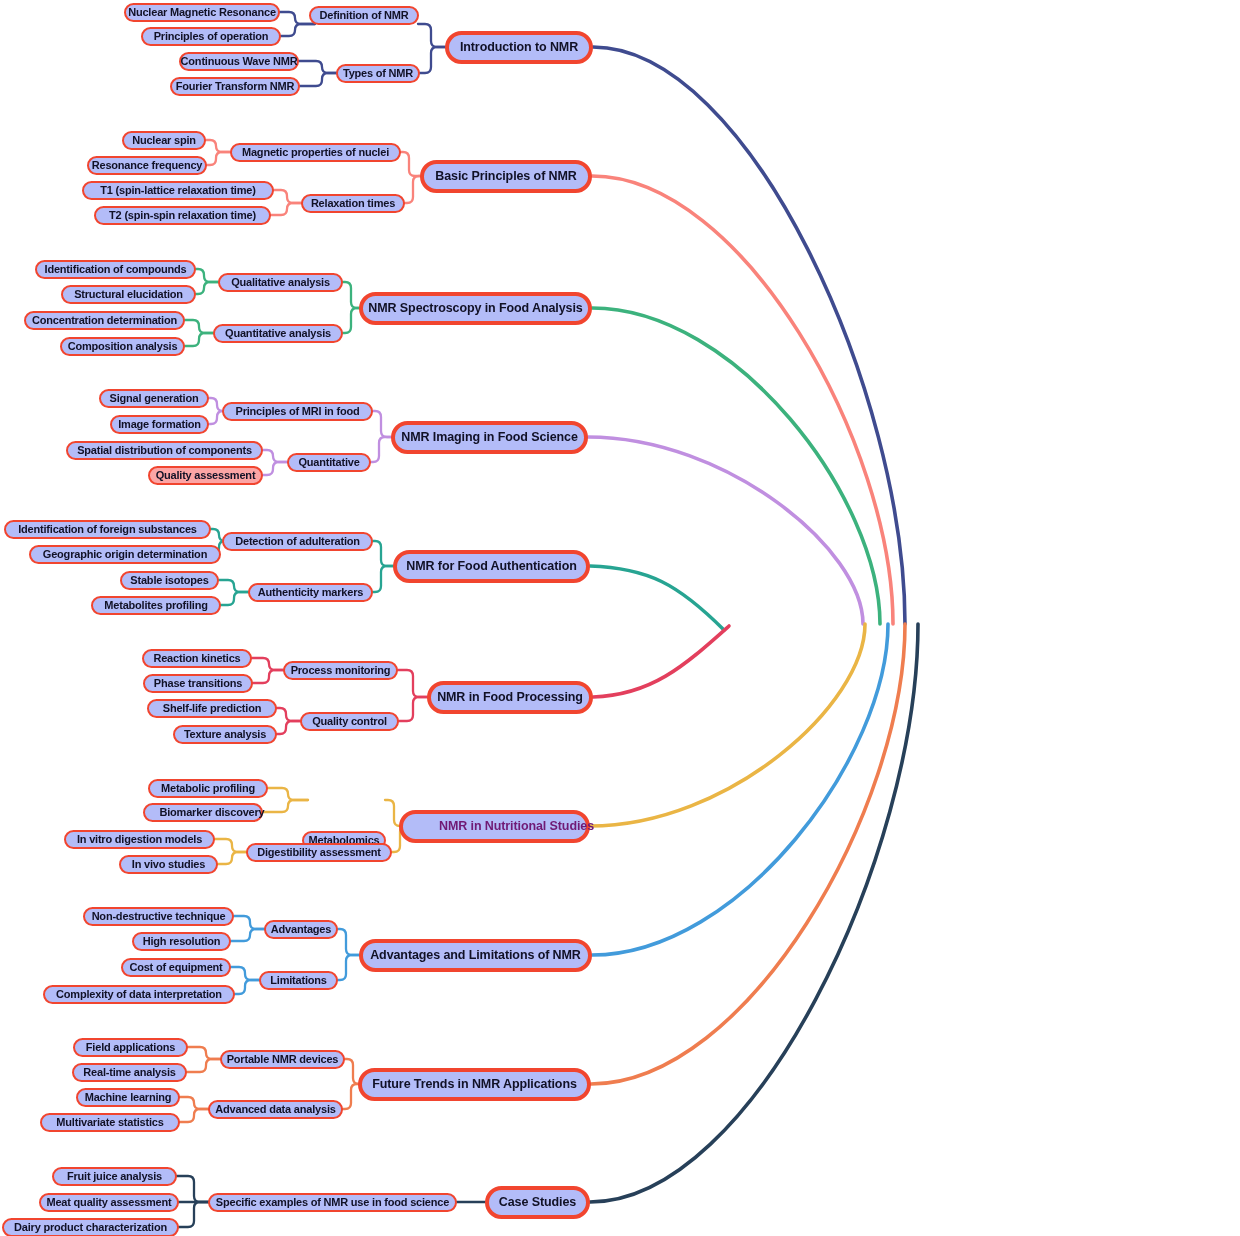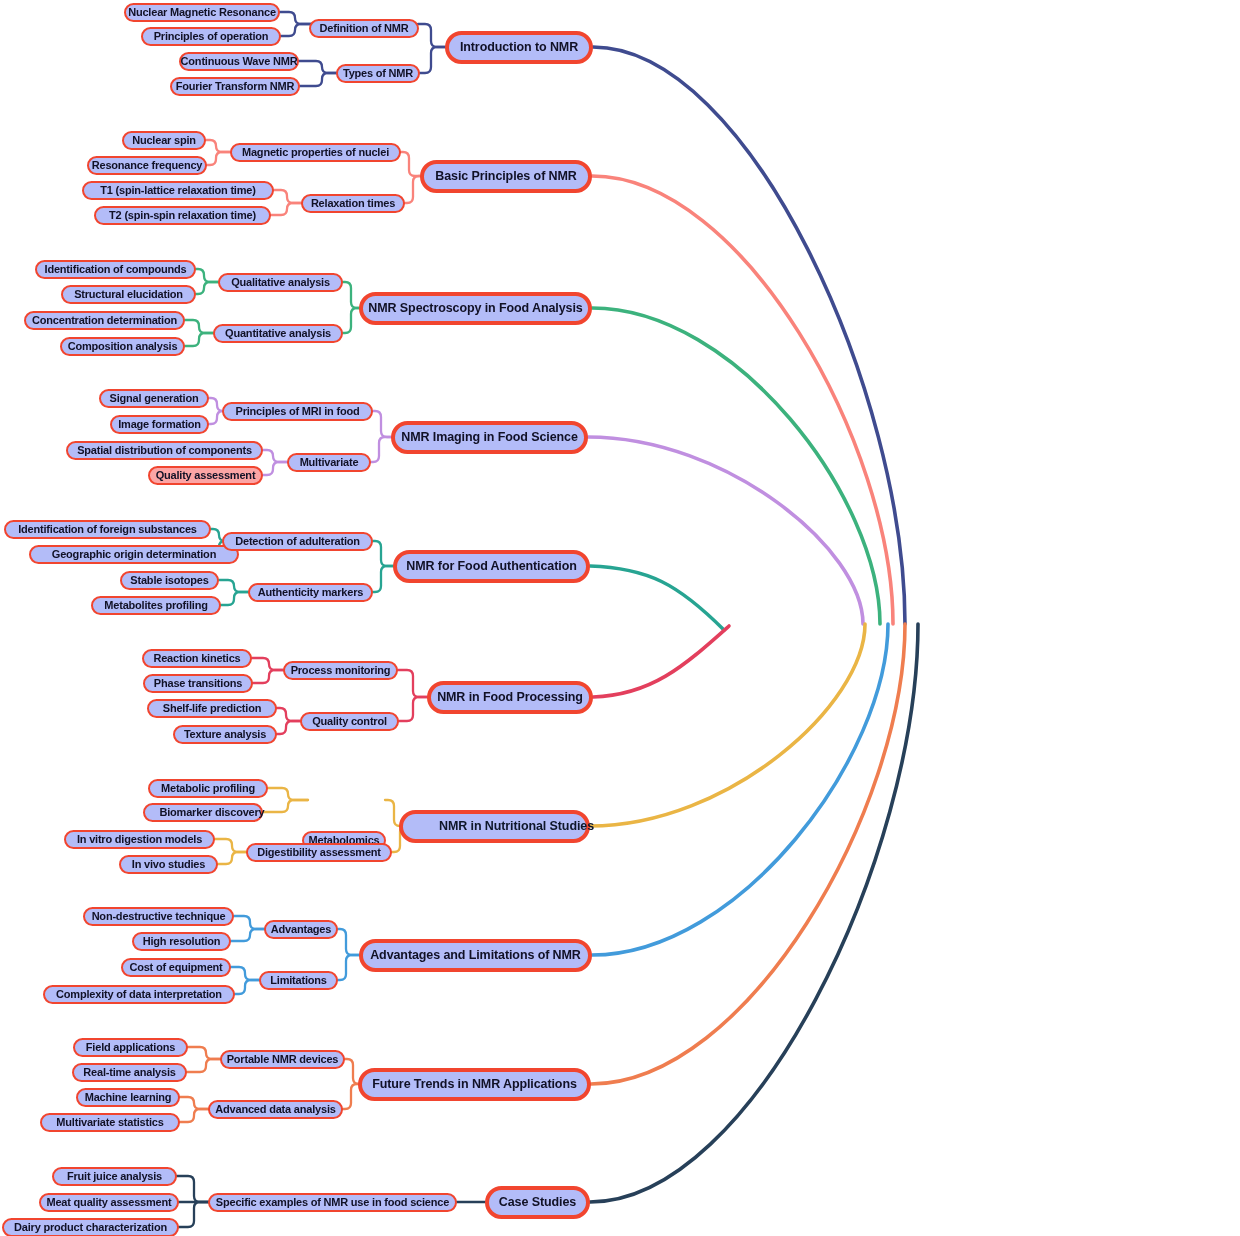--- a/index.html
+++ b/index.html
@@ -90,21 +90,21 @@
       <path d="M 179 1097 H 188 Q 194 1097 194 1103 V 1103 Q 194 1109 200 1109 H 214" fill="none" stroke="#ef7d4f" stroke-width="2.3" stroke-linecap="round"></path>
       <path d="M 179 1122 H 188 Q 194 1122 194 1116 V 1115 Q 194 1109 200 1109 H 214" fill="none" stroke="#ef7d4f" stroke-width="2.3" stroke-linecap="round"></path>
       <path d="M 456 1202 L 491 1202" fill="none" stroke="#274059" stroke-width="2.3" stroke-linecap="round"></path>
       <path d="M 176 1176 H 188 Q 194 1176 194 1182 V 1196 Q 194 1202 200 1202 H 214" fill="none" stroke="#274059" stroke-width="2.3" stroke-linecap="round"></path>
       <path d="M 178 1202 L 214 1202" fill="none" stroke="#274059" stroke-width="2.3" stroke-linecap="round"></path>
       <path d="M 178 1227 H 188 Q 194 1227 194 1221 V 1208 Q 194 1202 200 1202 H 214" fill="none" stroke="#274059" stroke-width="2.3" stroke-linecap="round"></path>
     </svg>
   <div id="nodes">
       <div class="snode" style="left: 124px; top: 2.5px; width: 156px; background: rgb(179, 188, 248); border: 2.5px solid rgb(241, 69, 47); color: rgb(17, 17, 38);">Nuclear Magnetic Resonance</div>
       <div class="snode" style="left: 141px; top: 26.5px; width: 140px; background: rgb(179, 188, 248); border: 2.5px solid rgb(241, 69, 47); color: rgb(17, 17, 38);">Principles of operation</div>
-      <div class="snode" style="left: 309px; top: 19px; width: 110px; background: rgb(179, 188, 248); border: 2.5px solid rgb(241, 69, 47); color: rgb(17, 17, 38);">Definition of NMR</div>
+      <div class="snode" style="left: 309px; top: 6px; width: 110px; background: rgb(179, 188, 248); border: 2.5px solid rgb(241, 69, 47); color: rgb(17, 17, 38);">Definition of NMR</div>
       <div class="snode" style="left: 179px; top: 51.5px; width: 120px; background: rgb(179, 188, 248); border: 2.5px solid rgb(241, 69, 47); color: rgb(17, 17, 38);">Continuous Wave NMR</div>
       <div class="snode" style="left: 170px; top: 76.5px; width: 130px; background: rgb(179, 188, 248); border: 2.5px solid rgb(241, 69, 47); color: rgb(17, 17, 38);">Fourier Transform NMR</div>
       <div class="snode" style="left: 336px; top: 63.5px; width: 84px; background: rgb(179, 188, 248); border: 2.5px solid rgb(241, 69, 47); color: rgb(17, 17, 38);">Types of NMR</div>
       <div class="mnode" style="left: 445px; top: 30.5px; width: 148px; background: rgb(179, 188, 248); border: 4px solid rgb(241, 69, 47); color: rgb(17, 17, 38);">Introduction to NMR</div>
       <div class="snode" style="left: 122px; top: 130.5px; width: 84px; background: rgb(179, 188, 248); border: 2.5px solid rgb(241, 69, 47); color: rgb(17, 17, 38);">Nuclear spin</div>
       <div class="snode" style="left: 87px; top: 155.5px; width: 120px; background: rgb(179, 188, 248); border: 2.5px solid rgb(241, 69, 47); color: rgb(17, 17, 38);">Resonance frequency</div>
       <div class="snode" style="left: 230px; top: 142.5px; width: 171px; background: rgb(179, 188, 248); border: 2.5px solid rgb(241, 69, 47); color: rgb(17, 17, 38);">Magnetic properties of nuclei</div>
       <div class="snode" style="left: 82px; top: 180.5px; width: 192px; background: rgb(179, 188, 248); border: 2.5px solid rgb(241, 69, 47); color: rgb(17, 17, 38);">T1 (spin-lattice relaxation time)</div>
       <div class="snode" style="left: 94px; top: 205.5px; width: 177px; background: rgb(179, 188, 248); border: 2.5px solid rgb(241, 69, 47); color: rgb(17, 17, 38);">T2 (spin-spin relaxation time)</div>
       <div class="snode" style="left: 301px; top: 193.5px; width: 104px; background: rgb(179, 188, 248); border: 2.5px solid rgb(241, 69, 47); color: rgb(17, 17, 38);">Relaxation times</div>
@@ -114,43 +114,43 @@
       <div class="snode" style="left: 218px; top: 272.5px; width: 125px; background: rgb(179, 188, 248); border: 2.5px solid rgb(241, 69, 47); color: rgb(17, 17, 38);">Qualitative analysis</div>
       <div class="snode" style="left: 24px; top: 310.5px; width: 161px; background: rgb(179, 188, 248); border: 2.5px solid rgb(241, 69, 47); color: rgb(17, 17, 38);">Concentration determination</div>
       <div class="snode" style="left: 60px; top: 336.5px; width: 125px; background: rgb(179, 188, 248); border: 2.5px solid rgb(241, 69, 47); color: rgb(17, 17, 38);">Composition analysis</div>
       <div class="snode" style="left: 213px; top: 323.5px; width: 130px; background: rgb(179, 188, 248); border: 2.5px solid rgb(241, 69, 47); color: rgb(17, 17, 38);">Quantitative analysis</div>
       <div class="mnode" style="left: 359px; top: 291.5px; width: 233px; background: rgb(179, 188, 248); border: 4px solid rgb(241, 69, 47); color: rgb(17, 17, 38);">NMR Spectroscopy in Food Analysis</div>
       <div class="snode" style="left: 99px; top: 388.5px; width: 110px; background: rgb(179, 188, 248); border: 2.5px solid rgb(241, 69, 47); color: rgb(17, 17, 38);">Signal generation</div>
       <div class="snode" style="left: 110px; top: 414.5px; width: 99px; background: rgb(179, 188, 248); border: 2.5px solid rgb(241, 69, 47); color: rgb(17, 17, 38);">Image formation</div>
       <div class="snode" style="left: 222px; top: 401.5px; width: 151px; background: rgb(179, 188, 248); border: 2.5px solid rgb(241, 69, 47); color: rgb(17, 17, 38);">Principles of MRI in food</div>
       <div class="snode" style="left: 66px; top: 440.5px; width: 197px; background: rgb(179, 188, 248); border: 2.5px solid rgb(241, 69, 47); color: rgb(17, 17, 38);">Spatial distribution of components</div>
       <div class="snode" style="left: 148px; top: 465.5px; width: 115px; background: #fca5a5; border: 2.5px solid rgb(241, 69, 47); color: rgb(17, 17, 38);">Quality assessment</div>
-      <div class="snode" style="left: 287px; top: 452.5px; width: 84px; background: rgb(179, 188, 248); border: 2.5px solid rgb(241, 69, 47); color: rgb(17, 17, 38);">Multivariate</div>
+      <div class="snode" style="left: 287px; top: 452.5px; width: 84px; background: rgb(179, 188, 248); border: 2.5px solid rgb(241, 69, 47); color: rgb(17, 17, 38);">Quantitative</div>
       <div class="mnode" style="left: 391px; top: 420.5px; width: 197px; background: rgb(179, 188, 248); border: 4px solid rgb(241, 69, 47); color: rgb(17, 17, 38);">NMR Imaging in Food Science</div>
       <div class="snode" style="left: 4px; top: 519.5px; width: 207px; background: rgb(179, 188, 248); border: 2.5px solid rgb(241, 69, 47); color: rgb(17, 17, 38);">Identification of foreign substances</div>
-      <div class="snode" style="left: 29px; top: 544.5px; width: 210px; background: rgb(179, 188, 248); border: 2.5px solid rgb(241, 69, 47); color: rgb(17, 17, 38);">Geographic origin determination</div>
+      <div class="snode" style="left: 29px; top: 544.5px; width: 192px; background: rgb(179, 188, 248); border: 2.5px solid rgb(241, 69, 47); color: rgb(17, 17, 38);">Geographic origin determination</div>
       <div class="snode" style="left: 222px; top: 531.5px; width: 151px; background: rgb(179, 188, 248); border: 2.5px solid rgb(241, 69, 47); color: rgb(17, 17, 38);">Detection of adulteration</div>
       <div class="snode" style="left: 120px; top: 570.5px; width: 99px; background: rgb(179, 188, 248); border: 2.5px solid rgb(241, 69, 47); color: rgb(17, 17, 38);">Stable isotopes</div>
       <div class="snode" style="left: 91px; top: 595.5px; width: 130px; background: rgb(179, 188, 248); border: 2.5px solid rgb(241, 69, 47); color: rgb(17, 17, 38);">Metabolites profiling</div>
       <div class="snode" style="left: 248px; top: 582.5px; width: 125px; background: rgb(179, 188, 248); border: 2.5px solid rgb(241, 69, 47); color: rgb(17, 17, 38);">Authenticity markers</div>
       <div class="mnode" style="left: 393px; top: 549.5px; width: 197px; background: rgb(179, 188, 248); border: 4px solid rgb(241, 69, 47); color: rgb(17, 17, 38);">NMR for Food Authentication</div>
       <div class="snode" style="left: 142px; top: 648.5px; width: 110px; background: rgb(179, 188, 248); border: 2.5px solid rgb(241, 69, 47); color: rgb(17, 17, 38);">Reaction kinetics</div>
       <div class="snode" style="left: 143px; top: 673.5px; width: 110px; background: rgb(179, 188, 248); border: 2.5px solid rgb(241, 69, 47); color: rgb(17, 17, 38);">Phase transitions</div>
       <div class="snode" style="left: 283px; top: 660.5px; width: 115px; background: rgb(179, 188, 248); border: 2.5px solid rgb(241, 69, 47); color: rgb(17, 17, 38);">Process monitoring</div>
       <div class="snode" style="left: 147px; top: 698.5px; width: 130px; background: rgb(179, 188, 248); border: 2.5px solid rgb(241, 69, 47); color: rgb(17, 17, 38);">Shelf-life prediction</div>
       <div class="snode" style="left: 173px; top: 724.5px; width: 104px; background: rgb(179, 188, 248); border: 2.5px solid rgb(241, 69, 47); color: rgb(17, 17, 38);">Texture analysis</div>
       <div class="snode" style="left: 300px; top: 711.5px; width: 99px; background: rgb(179, 188, 248); border: 2.5px solid rgb(241, 69, 47); color: rgb(17, 17, 38);">Quality control</div>
       <div class="mnode" style="left: 427px; top: 680.5px; width: 166px; background: rgb(179, 188, 248); border: 4px solid rgb(241, 69, 47); color: rgb(17, 17, 38);">NMR in Food Processing</div>
       <div class="snode" style="left: 148px; top: 778.5px; width: 120px; background: rgb(179, 188, 248); border: 2.5px solid rgb(241, 69, 47); color: rgb(17, 17, 38);">Metabolic profiling</div>
       <div class="snode" style="left: 143px; top: 802.5px; width: 120px; background: rgb(179, 188, 248); border: 2.5px solid rgb(241, 69, 47); color: rgb(17, 17, 38); padding-left: 18px;">Biomarker discovery</div>
       <div class="snode" style="left: 302px; top: 790.5px; width: 84px; background: rgb(179, 188, 248); border: 2.5px solid rgb(241, 69, 47); color: rgb(17, 17, 38); margin-top: 40px;">Metabolomics</div>
       <div class="snode" style="left: 64px; top: 829.5px; width: 151px; background: rgb(179, 188, 248); border: 2.5px solid rgb(241, 69, 47); color: rgb(17, 17, 38);">In vitro digestion models</div>
       <div class="snode" style="left: 119px; top: 854.5px; width: 99px; background: rgb(179, 188, 248); border: 2.5px solid rgb(241, 69, 47); color: rgb(17, 17, 38);">In vivo studies</div>
       <div class="snode" style="left: 246px; top: 842.5px; width: 146px; background: rgb(179, 188, 248); border: 2.5px solid rgb(241, 69, 47); color: rgb(17, 17, 38);">Digestibility assessment</div>
-      <div class="mnode" style="left: 399px; top: 809.5px; width: 191px; background: rgb(179, 188, 248); border: 4px solid rgb(241, 69, 47); color: #0f172a; padding-left: 44px;">NMR in Nutritional Studies</div>
+      <div class="mnode" style="left: 399px; top: 809.5px; width: 191px; background: rgb(179, 188, 248); border: 4px solid rgb(241, 69, 47); color: #701a75; padding-left: 44px;">NMR in Nutritional Studies</div>
       <div class="snode" style="left: 83px; top: 906.5px; width: 151px; background: rgb(179, 188, 248); border: 2.5px solid rgb(241, 69, 47); color: rgb(17, 17, 38);">Non-destructive technique</div>
       <div class="snode" style="left: 132px; top: 931.5px; width: 99px; background: rgb(179, 188, 248); border: 2.5px solid rgb(241, 69, 47); color: rgb(17, 17, 38);">High resolution</div>
       <div class="snode" style="left: 264px; top: 919.5px; width: 74px; background: rgb(179, 188, 248); border: 2.5px solid rgb(241, 69, 47); color: rgb(17, 17, 38);">Advantages</div>
       <div class="snode" style="left: 121px; top: 957.5px; width: 110px; background: rgb(179, 188, 248); border: 2.5px solid rgb(241, 69, 47); color: rgb(17, 17, 38);">Cost of equipment</div>
       <div class="snode" style="left: 43px; top: 984.5px; width: 192px; background: rgb(179, 188, 248); border: 2.5px solid rgb(241, 69, 47); color: rgb(17, 17, 38);">Complexity of data interpretation</div>
       <div class="snode" style="left: 259px; top: 970.5px; width: 79px; background: rgb(179, 188, 248); border: 2.5px solid rgb(241, 69, 47); color: rgb(17, 17, 38);">Limitations</div>
       <div class="mnode" style="left: 359px; top: 938.5px; width: 233px; background: rgb(179, 188, 248); border: 4px solid rgb(241, 69, 47); color: rgb(17, 17, 38);">Advantages and Limitations of NMR</div>
       <div class="snode" style="left: 73px; top: 1037.5px; width: 115px; background: rgb(179, 188, 248); border: 2.5px solid rgb(241, 69, 47); color: rgb(17, 17, 38);">Field applications</div>
       <div class="snode" style="left: 72px; top: 1062.5px; width: 115px; background: rgb(179, 188, 248); border: 2.5px solid rgb(241, 69, 47); color: rgb(17, 17, 38);">Real-time analysis</div>
       <div class="snode" style="left: 220px; top: 1049.5px; width: 125px; background: rgb(179, 188, 248); border: 2.5px solid rgb(241, 69, 47); color: rgb(17, 17, 38);">Portable NMR devices</div>

